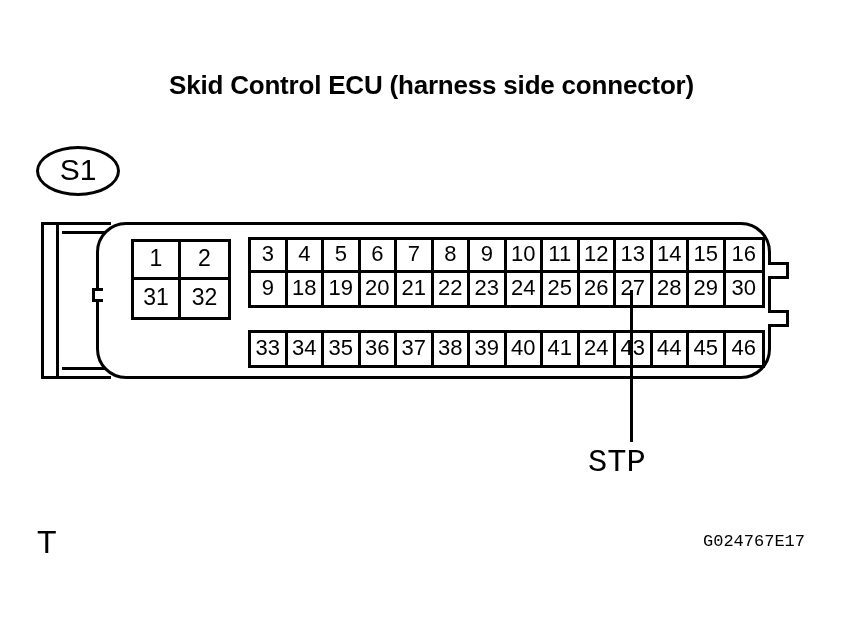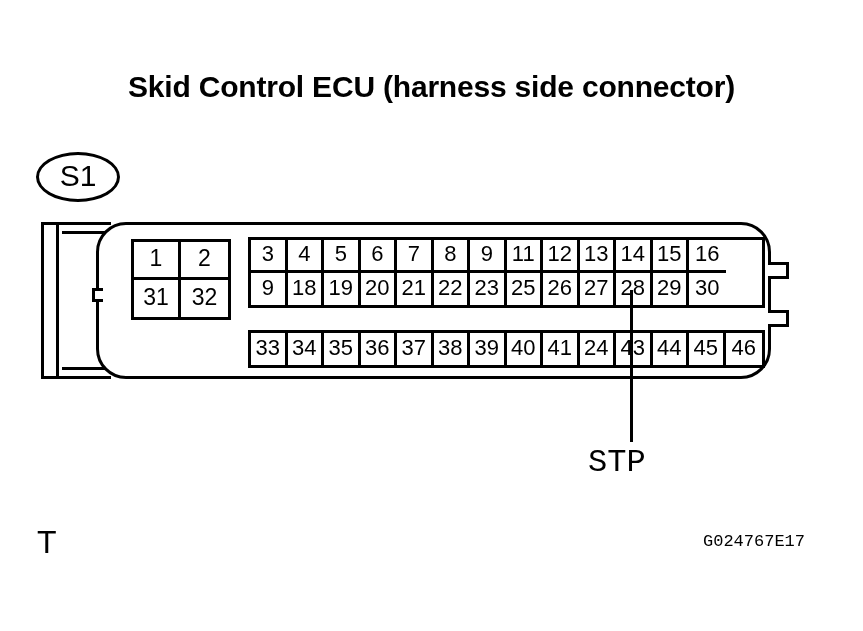--- a/index.html
+++ b/index.html
@@ -21,29 +21,29 @@
     height: 631px;
   }
   .title {
     position: absolute;
     left: 0;
     top: 70px;
     width: 863px;
     text-align: center;
     font-family: "Liberation Sans", sans-serif;
     font-weight: bold;
-    font-size: 30px;
+    font-size: 26px;
     letter-spacing: -0.2px;
     color: #000;
     white-space: nowrap;
   }
   .s1-badge {
     position: absolute;
     left: 36px;
-    top: 152px;
+    top: 146px;
     width: 84px;
     height: 50px;
     border: 3px solid #000;
     border-radius: 50%;
     box-sizing: border-box;
     display: flex;
     align-items: center;
     justify-content: center;
     font-size: 30px;
     font-family: "Liberation Sans", sans-serif;
@@ -283,20 +283,24 @@
     </div>
     <div class="grid-col">
       <div class="pin-cell row-top">8</div>
       <div class="pin-cell">22</div>
     </div>
     <div class="grid-col">
       <div class="pin-cell row-top">9</div>
       <div class="pin-cell">23</div>
     </div>
     <div class="grid-col">
+      <div class="pin-cell row-top">10</div>
+      <div class="pin-cell">24</div>
+    </div>
+    <div class="grid-col">
       <div class="pin-cell row-top">11</div>
       <div class="pin-cell">25</div>
     </div>
     <div class="grid-col">
       <div class="pin-cell row-top">12</div>
       <div class="pin-cell">26</div>
     </div>
     <div class="grid-col">
       <div class="pin-cell row-top">13</div>
       <div class="pin-cell">27</div>

